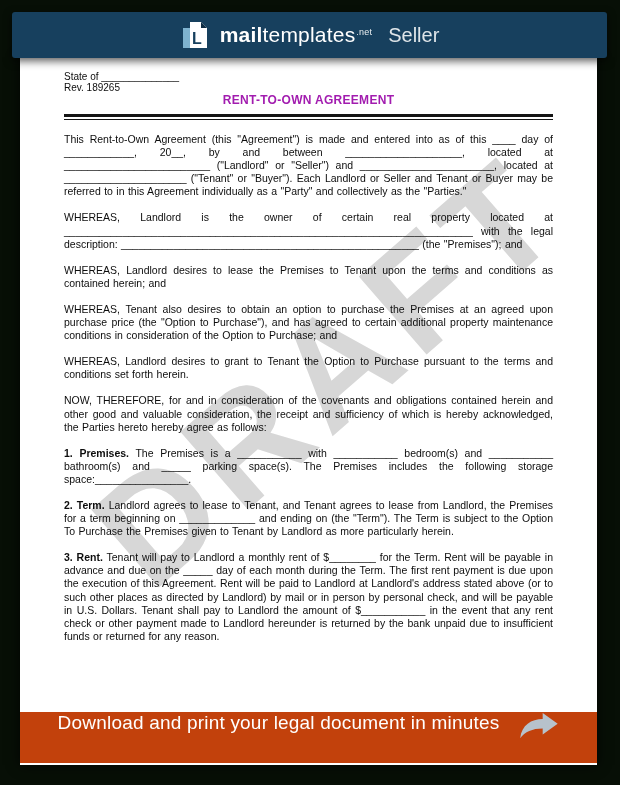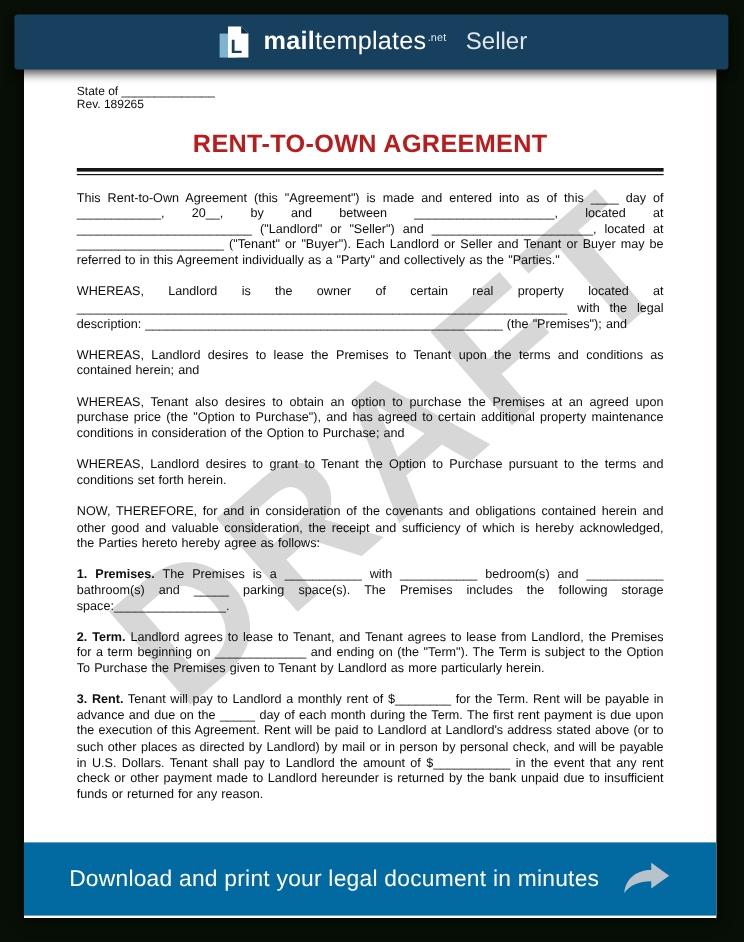--- a/index.html
+++ b/index.html
@@ -29,37 +29,37 @@
   }
   .watermark{
     position:absolute;left:308px;top:315px;z-index:0;
     transform:translate(-50%,-50%) rotate(-41deg);
     font-size:150px;font-weight:bold;letter-spacing:10px;
     color:#d7d7d7;white-space:nowrap;user-select:none;
   }
   .content{position:relative;z-index:1;padding:14px 44px 0 44px;color:#0d0d0d;}
   .meta-row{display:flex;justify-content:space-between;font-size:10px;flex-direction:column;}
   .doc-title{
-    text-align:center;font-weight:bold;font-size:21px;
-    margin-top:16px;letter-spacing:.3px;color:#b91c1c;
+    text-align:center;font-weight:bold;font-size:12px;
+    letter-spacing:.3px;color:#a21caf;
   }
   .title-rule{
     margin-top:7px;height:2px;
     border-top:3px solid #151515;border-bottom:1.5px solid #151515;
   }
   p.doc{
     font-size:10.5px;line-height:13.1px;text-align:justify;
     margin:13px 0 0 0;word-spacing:.5px;
   }
   p.doc .lead{font-weight:bold;}
   
   .cta-banner{
-    position:absolute;left:0;bottom:2px;width:100%;height:61px;
-    background:#0369a1;z-index:2;
-    display:flex;align-items:center;justify-content:center;
+    position:absolute;left:0;bottom:2px;width:100%;height:51px;
+    background:#c2410c;z-index:2;
+    display:flex;align-items:flex-start;justify-content:center;
     cursor:pointer;
   }
   .cta-text{color:#ffffff;font-size:19px;letter-spacing:.2px;white-space:nowrap;}
   .cta-arrow{width:42px;height:30px;margin-left:18px;display:block;}
 </style>
 </head>
 <body>
 
 <div class="header-bar">
   <div class="brand">

